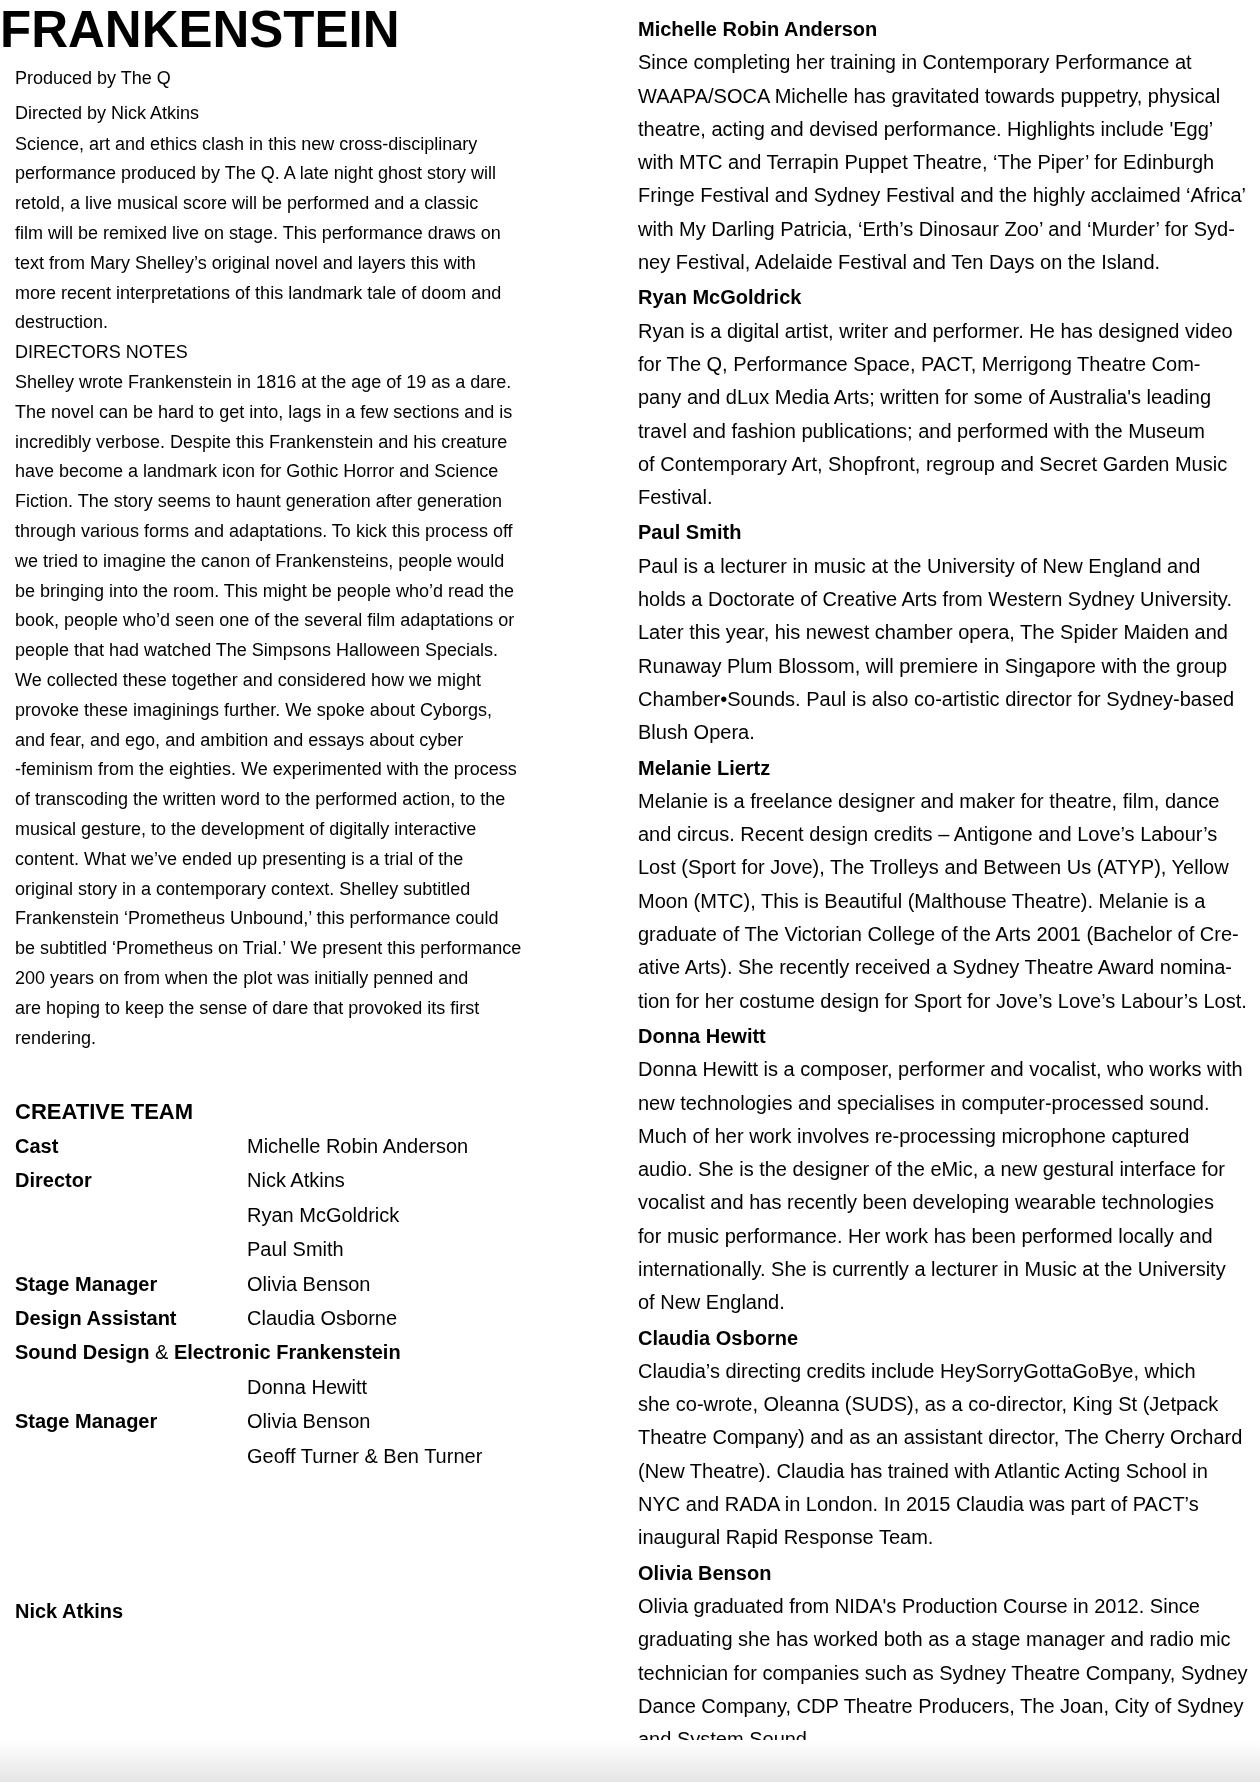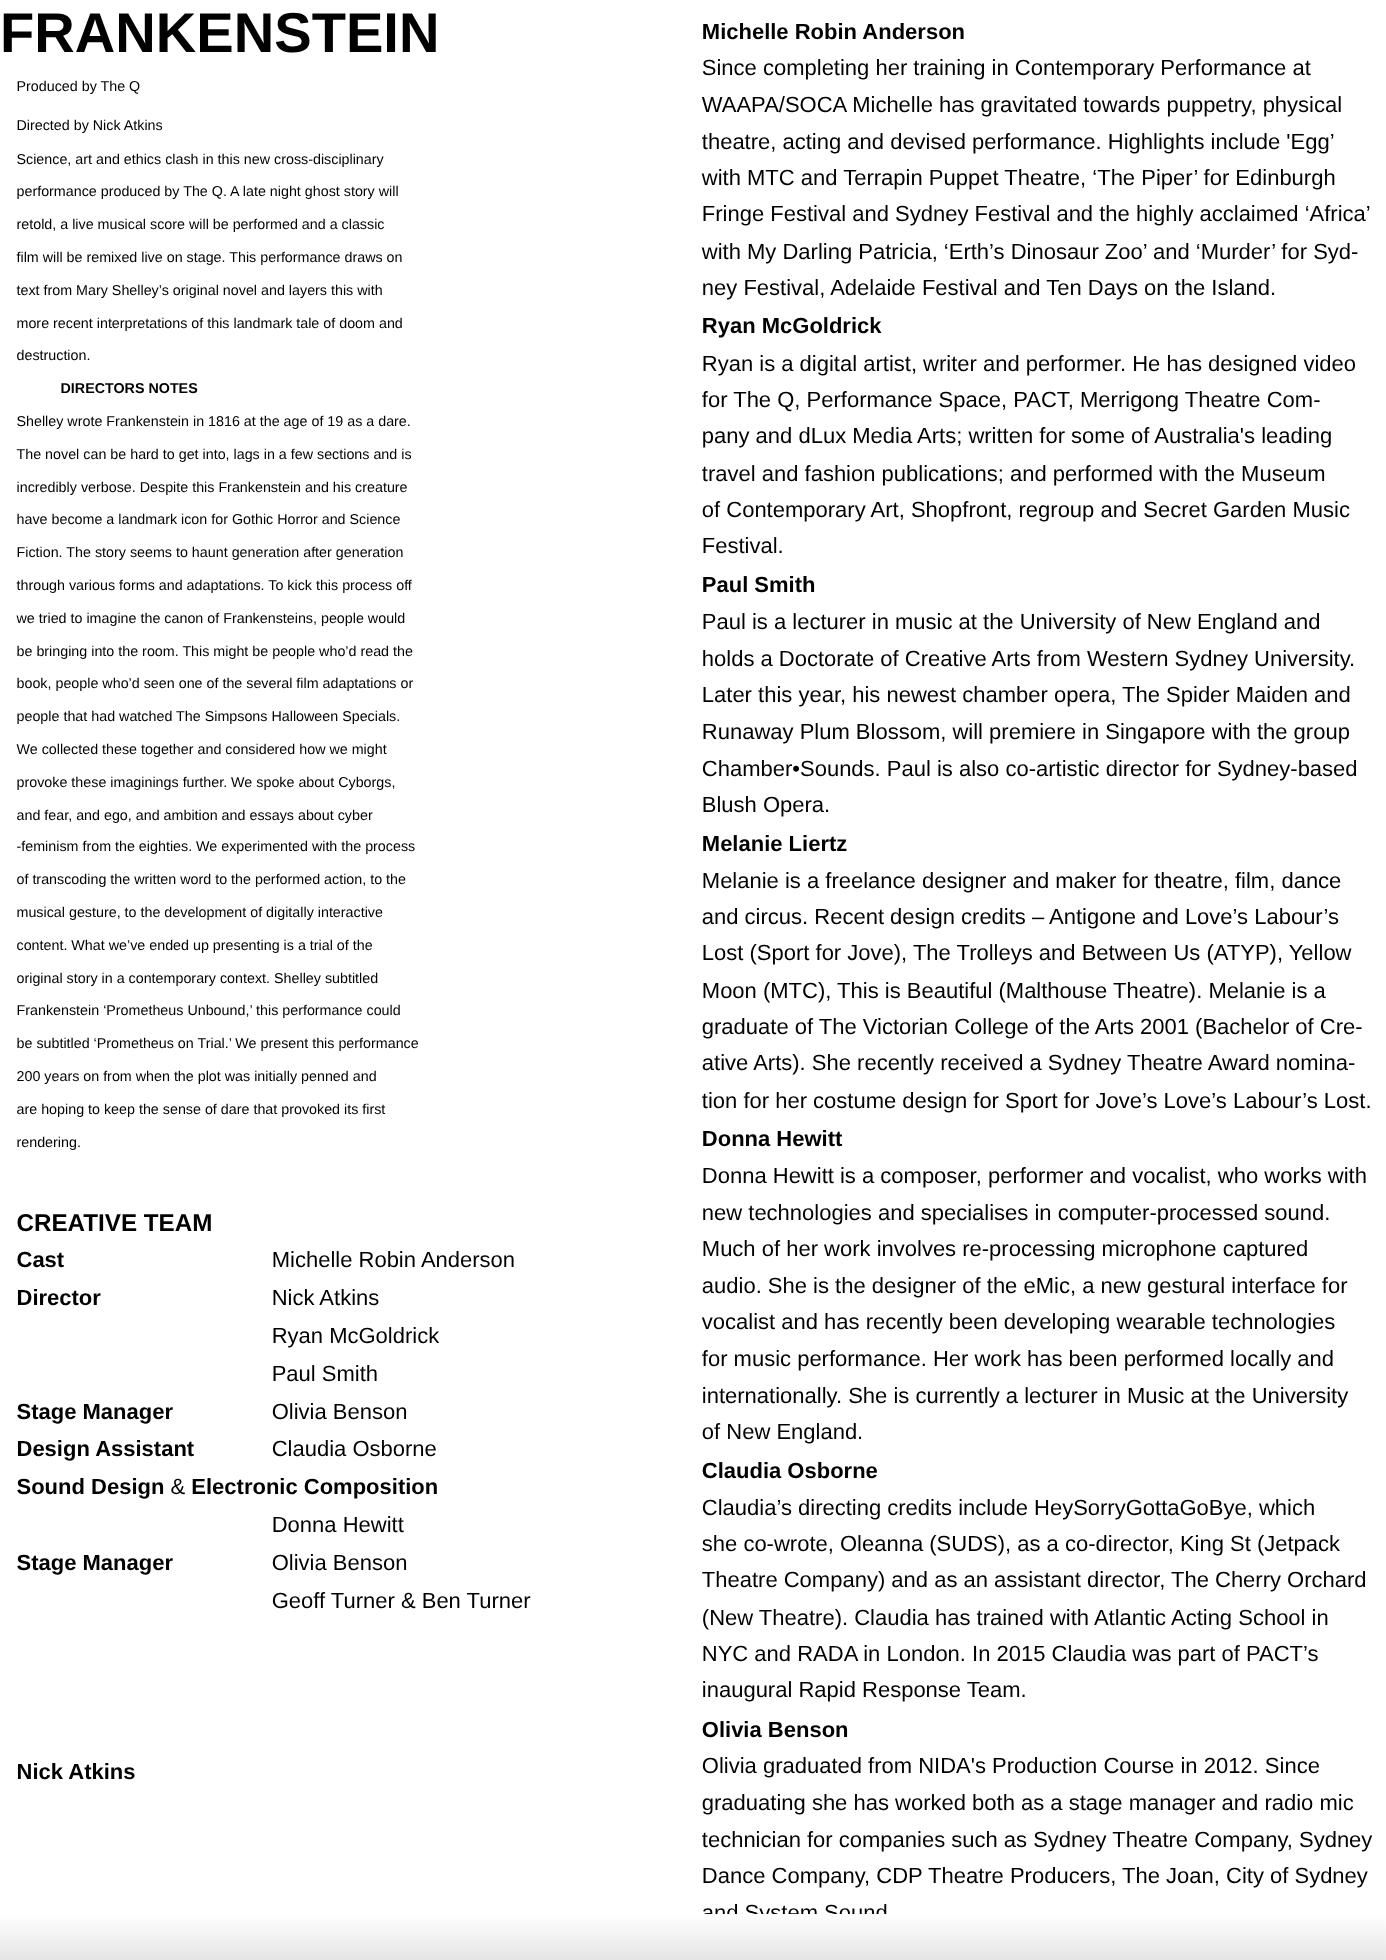--- a/index.html
+++ b/index.html
@@ -14,26 +14,26 @@
   .prelines { white-space: pre-line; }
 
   
   .doc-title {
     position: absolute; left: 0; top: -1px;
     font-size: 51px; line-height: 62px; font-weight: bold;
     letter-spacing: 0px; margin: 0; white-space: nowrap;
   }
   .left-top {
     position: absolute; left: 15px; top: 64px; width: 532px;
-    font-size: 13px; line-height: 29.8px;
+    font-size: 18px; line-height: 29.8px;
   }
   .left-top p { margin: 0; }
   .p-produced { margin-bottom: 5px !important; }
   .p-directed { margin-bottom: 1px !important; }
-  .notes-heading { font-weight: bold; margin-left: 40px; }
+  .notes-heading { font-weight: normal; }
 
   
   .creative-heading {
     position: absolute; left: 15px; top: 1095px;
     font-size: 22px; line-height: 33px; font-weight: bold;
   }
   .creative-table {
     position: absolute; left: 15px; top: 1129px; width: 620px;
     font-size: 20px; line-height: 34.4px;
   }
@@ -119,21 +119,21 @@
     <div class="ct-row">
     <span class="ct-role"><b></b><span></span><b></b></span><span class="ct-name">Paul Smith</span>
   </div>
     <div class="ct-row">
     <span class="ct-role"><b>Stage Manager</b><span></span><b></b></span><span class="ct-name">Olivia Benson</span>
   </div>
     <div class="ct-row">
     <span class="ct-role"><b>Design Assistant</b><span></span><b></b></span><span class="ct-name">Claudia Osborne</span>
   </div>
     <div class="ct-row">
-    <span class="ct-role"><b>Sound Design </b><span>&amp; </span><b>Electronic Composition</b></span><span class="ct-name"></span>
+    <span class="ct-role"><b>Sound Design </b><span>&amp; </span><b>Electronic Frankenstein</b></span><span class="ct-name"></span>
   </div>
     <div class="ct-row">
     <span class="ct-role"><b></b><span></span><b></b></span><span class="ct-name">Donna Hewitt</span>
   </div>
     <div class="ct-row">
     <span class="ct-role"><b>Stage Manager</b><span></span><b></b></span><span class="ct-name">Olivia Benson</span>
   </div>
     <div class="ct-row">
     <span class="ct-role"><b></b><span></span><b></b></span><span class="ct-name">Geoff Turner &amp; Ben Turner</span>
   </div>

